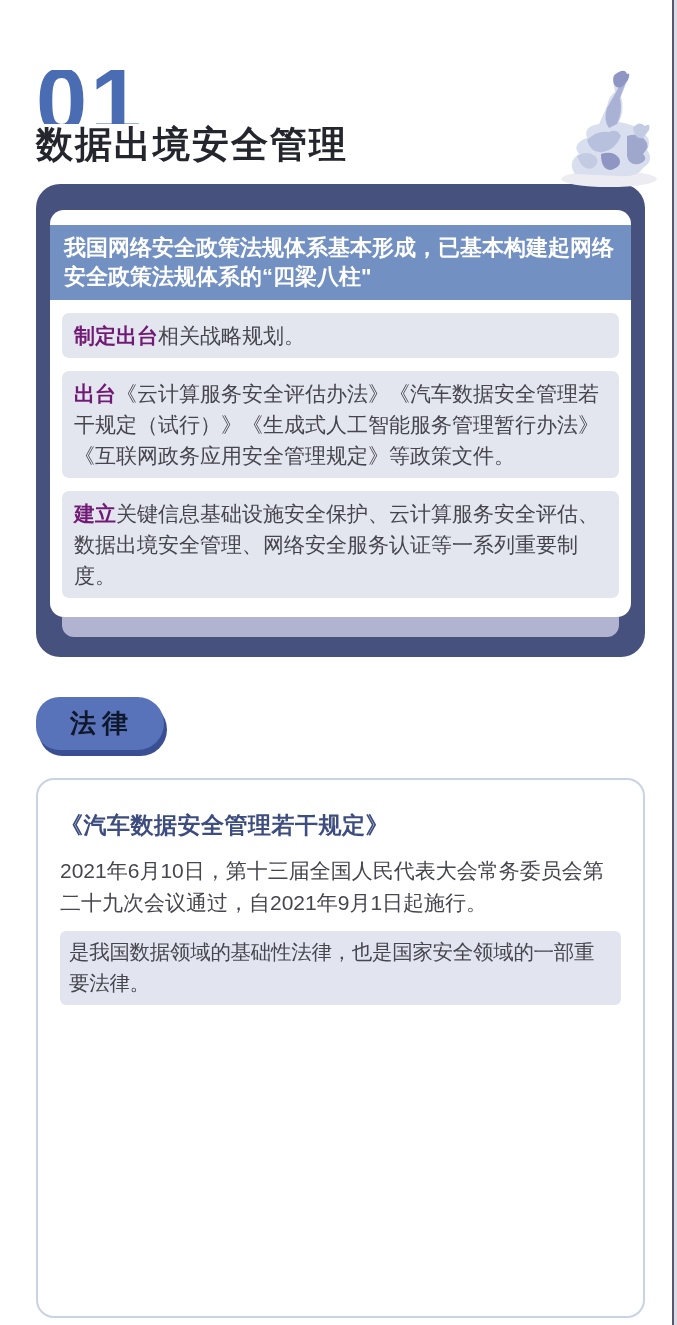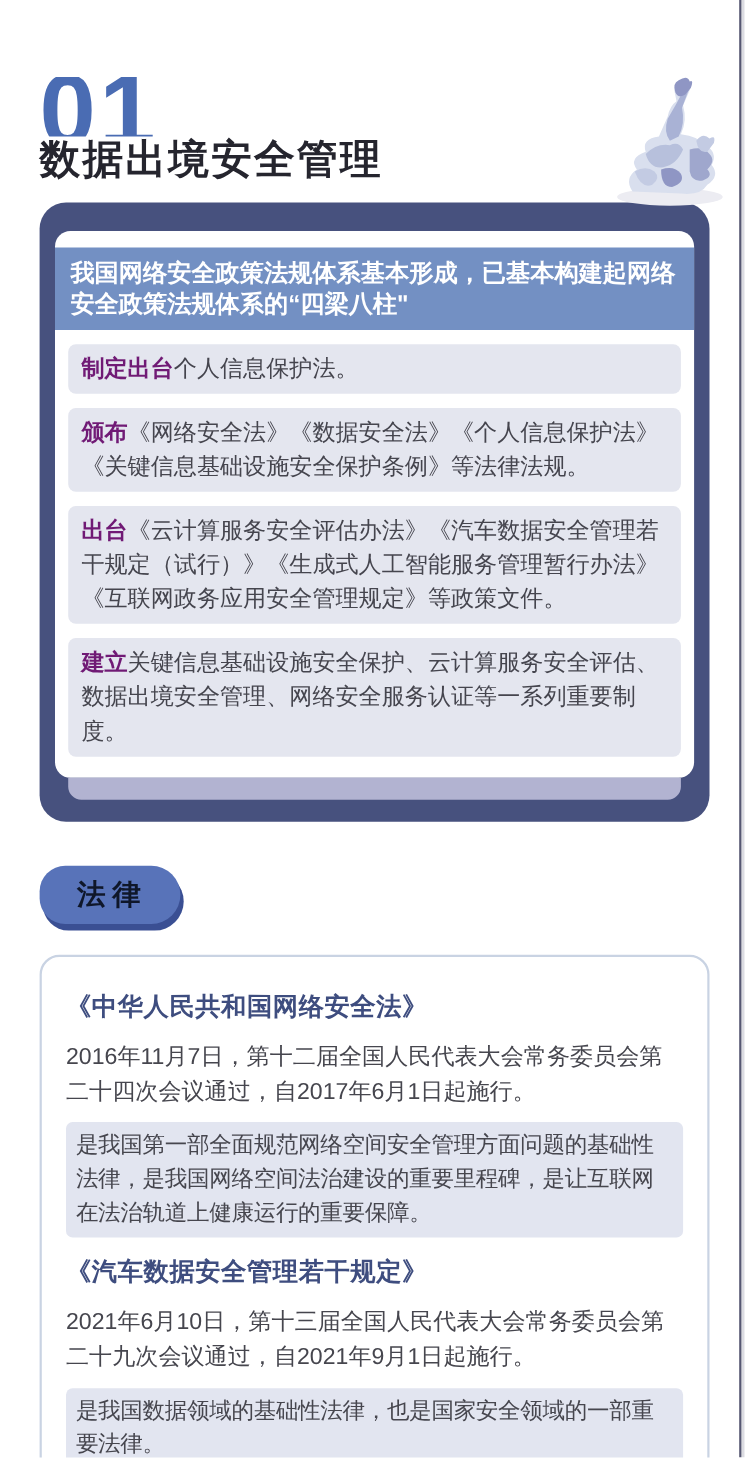--- a/index.html
+++ b/index.html
@@ -133,46 +133,38 @@
   </svg>
 </div>
 
 <div class="overview">
   <div class="overview-card">
     <div class="headline">
       <span>我国网络安全政策法规体系基本形成，已基本构建起网络安全政策法规体系的</span><span class="hl-bold">“四梁八柱"</span>
     </div>
 
     <div class="ov-item">
-      <span class="lead">制定出台</span><span>个人信息保护法。</span>
-    </div>
-    <div class="ov-item">
-      <span class="lead">颁布</span><span>《网络安全法》《数据安全法》《个人信息保护法》《关键信息基础设施安全保护条例》等法律法规。</span>
+      <span class="lead">制定出台</span><span>相关战略规划。</span>
     </div>
     <div class="ov-item">
       <span class="lead">出台</span><span>《云计算服务安全评估办法》《汽车数据安全管理若干规定（试行）》《生成式人工智能服务管理暂行办法》《互联网政务应用安全管理规定》等政策文件。</span>
     </div>
     <div class="ov-item">
       <span class="lead">建立</span><span>关键信息基础设施安全保护、云计算服务安全评估、数据出境安全管理、网络安全服务认证等一系列重要制度。</span>
     </div>
   </div>
   <div class="overview-shelf"></div>
 </div>
 
 <div class="badge-wrap">
   <span class="section-badge">法律</span>
 </div>
 
 <div class="laws-card">
 
-  <div>
-    <div class="law-title">《中华人民共和国网络安全法》</div>
-    <div class="law-detail">2016年11月7日，第十二届全国人民代表大会常务委员会第二十四次会议通过，自2017年6月1日起施行。</div>
-    <div class="law-highlight">是我国第一部全面规范网络空间安全管理方面问题的基础性法律，是我国网络空间法治建设的重要里程碑，是让互联网在法治轨道上健康运行的重要保障。</div>
-  </div>
 
   <div>
     <div class="law-title">《汽车数据安全管理若干规定》</div>
     <div class="law-detail">2021年6月10日，第十三届全国人民代表大会常务委员会第二十九次会议通过，自2021年9月1日起施行。</div>
     <div class="law-highlight">是我国数据领域的基础性法律，也是国家安全领域的一部重要法律。</div>
   </div>
 
 </div>
 
 <div class="edge-band"></div>

